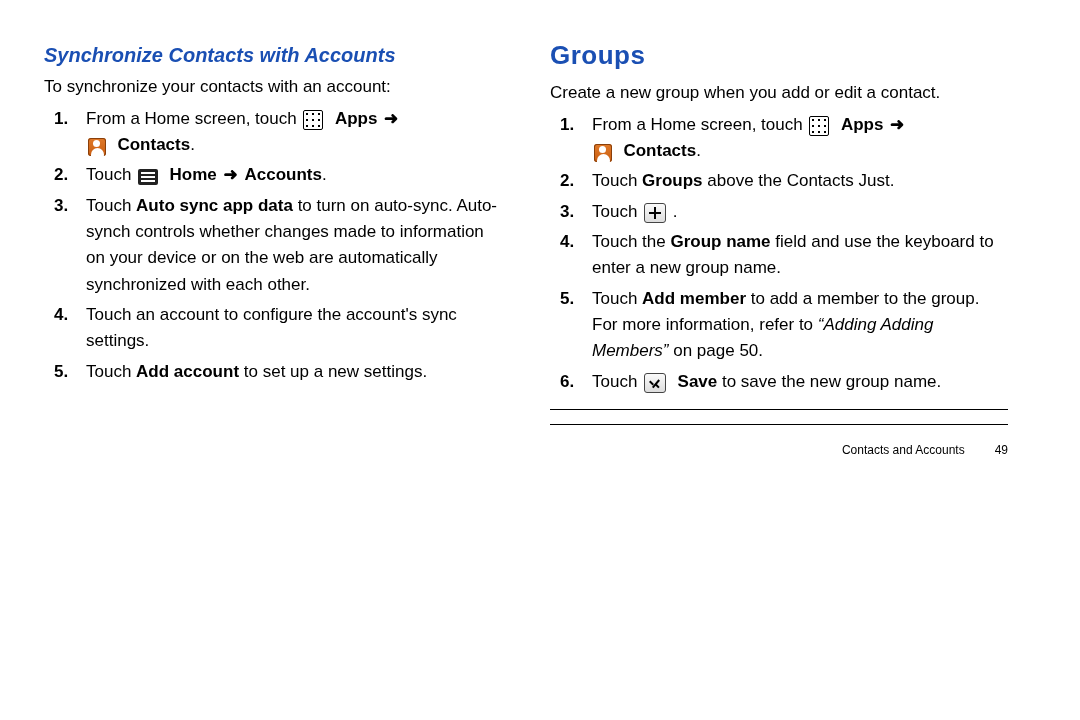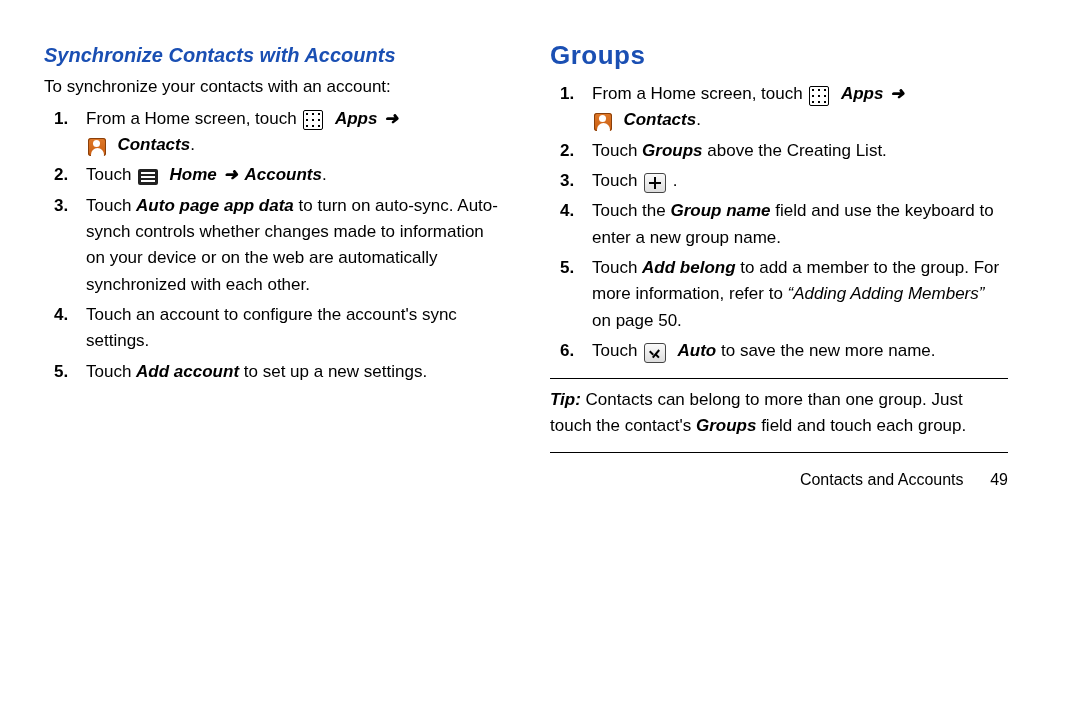--- a/index.html
+++ b/index.html
@@ -60,21 +60,21 @@
     line-height: 1.55;
     margin-bottom: 4px;
   }
   ol.steps > li::before {
     content: counter(step) ".";
     position: absolute;
     left: 10px;
     top: 0;
     font-weight: 700;
   }
-  .b { font-weight: 700; font-style: italic; }
+  .b { font-weight: 700; }
   .arrow { font-weight: 700; padding: 0 2px; }
   .iquote { font-style: italic; }
 
   
   .icn {
     display: inline-block;
     vertical-align: middle;
     position: relative;
     margin: 0 2px -2px 2px;
   }
@@ -161,21 +161,21 @@
     border: none;
     border-top: 1.5px solid #000;
     margin: 14px 0 8px 0;
   }
   .tip-block {
     font-size: 17px;
     line-height: 1.5;
     padding: 0 0 0 0;
   }
   .footer {
-    font-size: 16px;
+    font-size: 12px;
     text-align: right;
     padding-top: 10px;
   }
   .footer .pn { display: inline-block; width: 40px; text-align: right; }
 </style>
 </head>
 <body>
 
 <div class="page">
 
@@ -193,68 +193,66 @@
         &nbsp;<span class="b">Contacts</span><span>.</span>
       </li>
       <li>
         <span>Touch </span>
         <span class="icn icn-menu"></span>
         &nbsp;<span class="b">Home</span>
         <span class="b arrow">➜</span>
         <span class="b">Accounts</span><span>.</span>
       </li>
       <li>
-        <span>Touch </span><span class="b">Auto page app data</span><span> to turn on auto-sync. Auto-synch controls whether changes made to information on your device or on the web are automatically synchronized with each other.</span>
+        <span>Touch </span><span class="b">Auto sync app data</span><span> to turn on auto-sync. Auto-synch controls whether changes made to information on your device or on the web are automatically synchronized with each other.</span>
       </li>
       <li>
         <span>Touch an account to configure the account's sync settings.</span>
       </li>
       <li>
         <span>Touch </span><span class="b">Add account</span><span> to set up a new settings.</span>
       </li>
     </ol>
   </div>
 
   <div class="col col-right">
     <div class="h-major">Groups</div>
 
+    <p class="body">Create a new group when you add or edit a contact.</p>
 
     <ol class="steps">
       <li>
         <span>From a Home screen, touch </span>
         <span class="icn icn-apps"></span>
         &nbsp;<span class="b">Apps</span>
         <span class="b arrow">➜</span><br>
         <span class="icn icn-contacts"></span>
         &nbsp;<span class="b">Contacts</span><span>.</span>
       </li>
       <li>
-        <span>Touch </span><span class="b">Groups</span><span> above the Creating List.</span>
+        <span>Touch </span><span class="b">Groups</span><span> above the Contacts Just.</span>
       </li>
       <li>
         <span>Touch </span>
         <span class="icn icn-plus"></span><span> .</span>
       </li>
       <li>
         <span>Touch the </span><span class="b">Group name</span><span> field and use the keyboard to enter a new group name.</span>
       </li>
       <li>
-        <span>Touch </span><span class="b">Add belong</span><span> to add a member to the group. For more information, refer to </span><span class="iquote">“Adding Adding Members”</span><span> on page 50.</span>
+        <span>Touch </span><span class="b">Add member</span><span> to add a member to the group. For more information, refer to </span><span class="iquote">“Adding Adding Members”</span><span> on page 50.</span>
       </li>
       <li>
         <span>Touch </span>
         <span class="icn icn-check"><span class="long"></span></span>
-        &nbsp;<span class="b">Auto</span><span> to save the new more name.</span>
+        &nbsp;<span class="b">Save</span><span> to save the new group name.</span>
       </li>
     </ol>
 
     <hr class="sep">
-    <div class="tip-block">
-      <span class="b">Tip:</span><span> Contacts can belong to more than one group. Just touch the contact's </span><span class="b">Groups</span><span> field and touch each group.</span>
-    </div>
     <hr class="sep">
 
 
     <div class="footer">
       <span>Contacts and Accounts</span>
       <span class="pn">49</span>
     </div>
   </div>
 
 </div>

